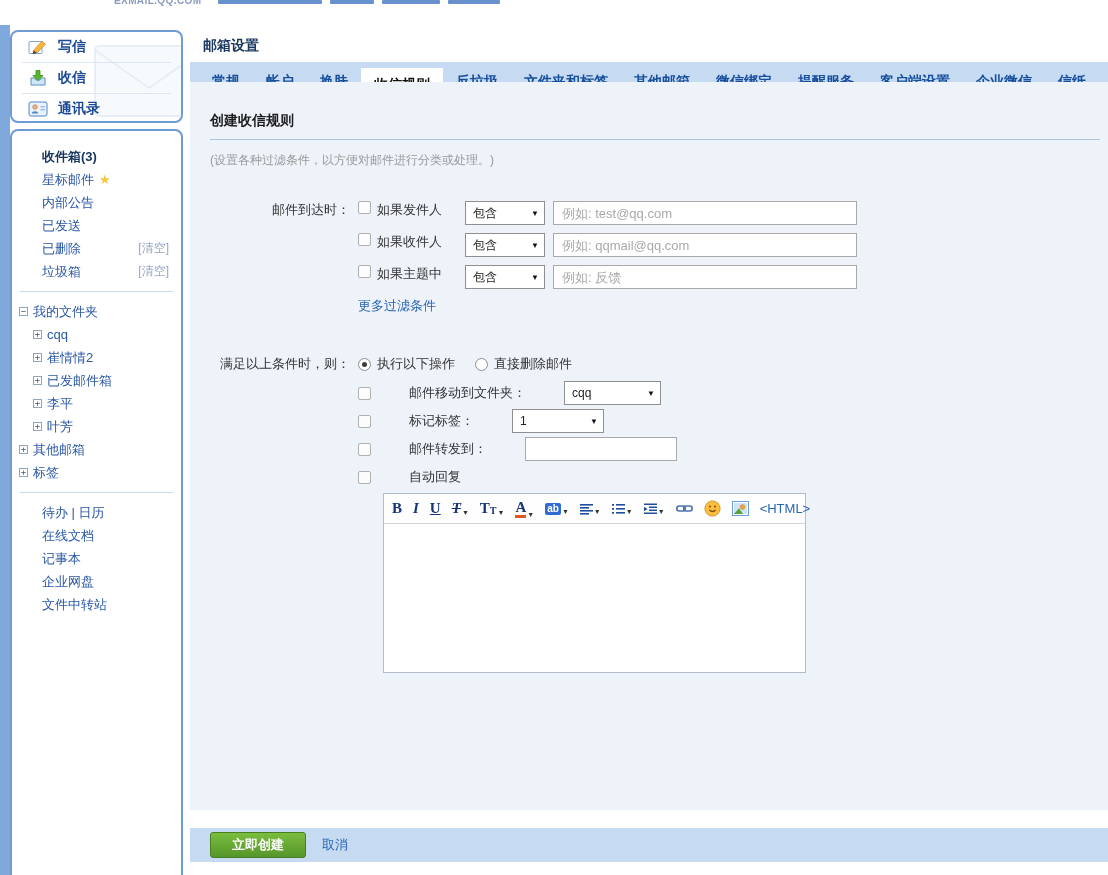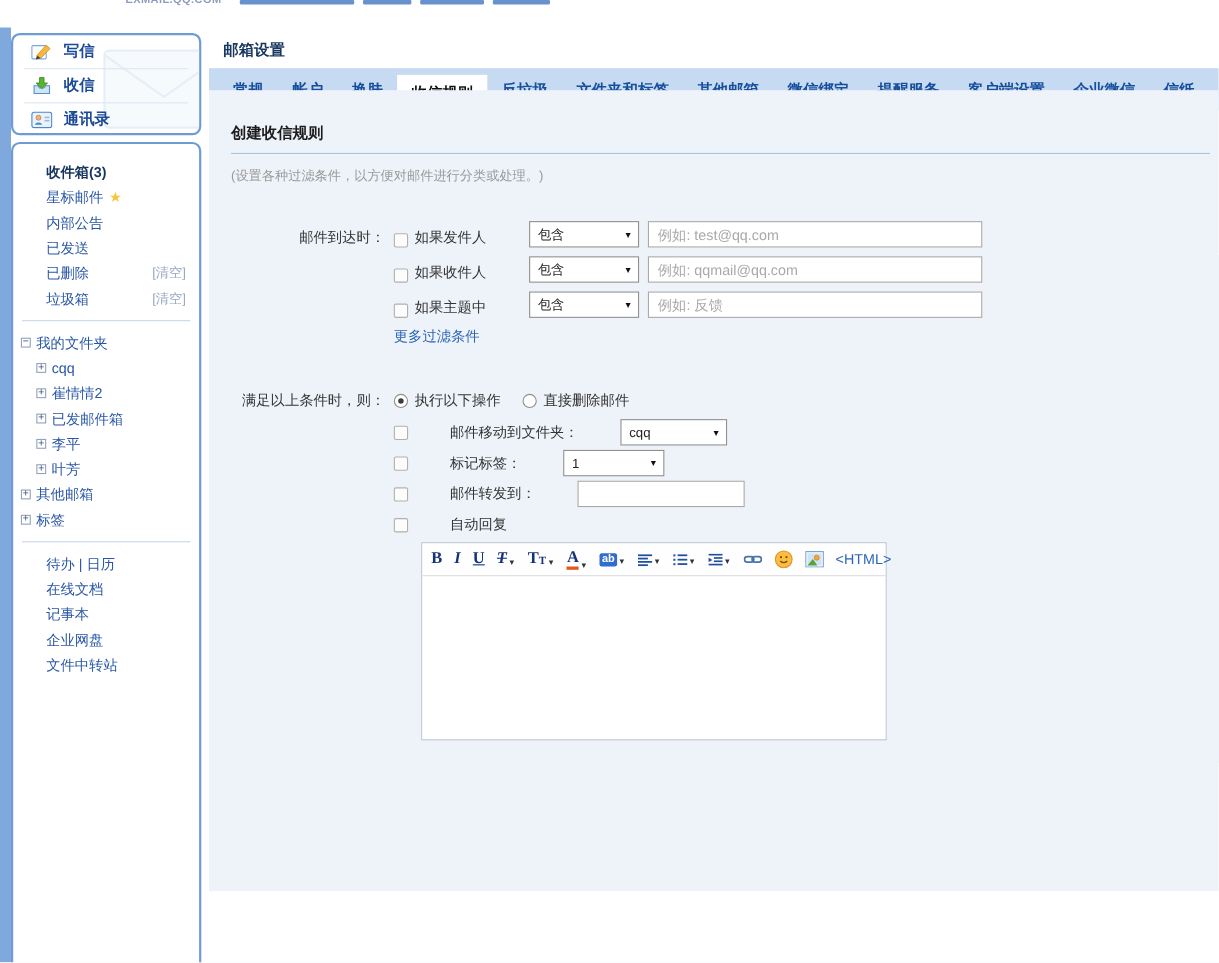--- a/index.html
+++ b/index.html
@@ -41,26 +41,26 @@
   .main-title { height:32px; line-height:30px; padding-left:13px; font-size:14px; font-weight:bold; color:#18365e; }
   .tabbar { height:38px; background:#c6daf2; display:flex; padding-left:9px; }
   .tab { padding:0 13px; line-height:38px; font-size:14px; font-weight:bold; color:#174f9c; cursor:pointer; white-space:nowrap; }
   .tab.active { background:#fff; margin-top:6px; line-height:32px; color:#111; }
 
   .content { position:absolute; left:0; right:0; top:52px; height:728px; background:#eef3fa; overflow:hidden; }
   .sec-head { margin:30px 8px 0 20px; padding-bottom:9px; border-bottom:1px solid #a9c5e3; font-size:14px; font-weight:bold; color:#1c1c1c; }
   .sec-note { margin:12px 20px 0 20px; font-size:12px; color:#999; }
 
   .form { margin-top:32px; font-size:13px; color:#333; }
-  .frow { display:flex; align-items:flex-end; margin-bottom:8px; }
+  .frow { display:flex; align-items:flex-start; margin-bottom:8px; }
   .lblcol { width:160px; text-align:right; flex:none; margin-right:8px; }
   .cbx { width:13px; height:13px; border:1px solid #b0b0b0; background:#fcfcfc; border-radius:2px; flex:none; margin-right:6px; cursor:pointer; }
   .cond-label { width:88px; flex:none; }
   .uiselect { height:24px; border:1px solid #8f8f8f; background:#fff; display:inline-flex; align-items:center; justify-content:space-between; padding:0 5px 0 7px; font-size:12px; color:#222; cursor:pointer; }
-  .sel-cond { width:100px; margin-right:8px;margin-left:16px; }
+  .sel-cond { width:80px; margin-right:8px; }
   .uiselect .arr { font-size:8px; color:#111; margin-left:6px; }
   .uiinput { height:24px; border:1px solid #a9a9a9; background:#fff; padding:0 8px; font-size:13px; color:#333; font-family:"Liberation Sans","DejaVu Sans",sans-serif; }
   .uiinput::placeholder { color:#a9a9a9; }
   .in-cond { width:304px; }
   .morelink { margin:4px 0 0 168px; color:#2a65b5; font-size:13px; cursor:pointer; width:max-content; }
 
   .actions-block { margin-top:40px; }
   .radio { width:13px; height:13px; border:1px solid #8f8f8f; border-radius:50%; background:#fff; flex:none; margin-right:6px; position:relative; cursor:pointer; }
   .radio.sel::after { content:""; position:absolute; left:3px; top:3px; width:5px; height:5px; border-radius:50%; background:#3c3c3c; }
   .ropt { display:flex; align-items:center; margin-right:20px; }
@@ -395,14 +395,18 @@
                   </svg>
               </span>
               <span class="tbi htmlbtn">&lt;HTML&gt;</span>
             </div>
             <div class="ed-body"></div>
           </div>
         </div>
       </div>
     </div>
 
+    <div class="footerbar">
+      <button class="btn-create">立即创建</button>
+      <span class="cancel-link">取消</span>
+    </div>
   </main>
 </div>
 
 </body></html>

